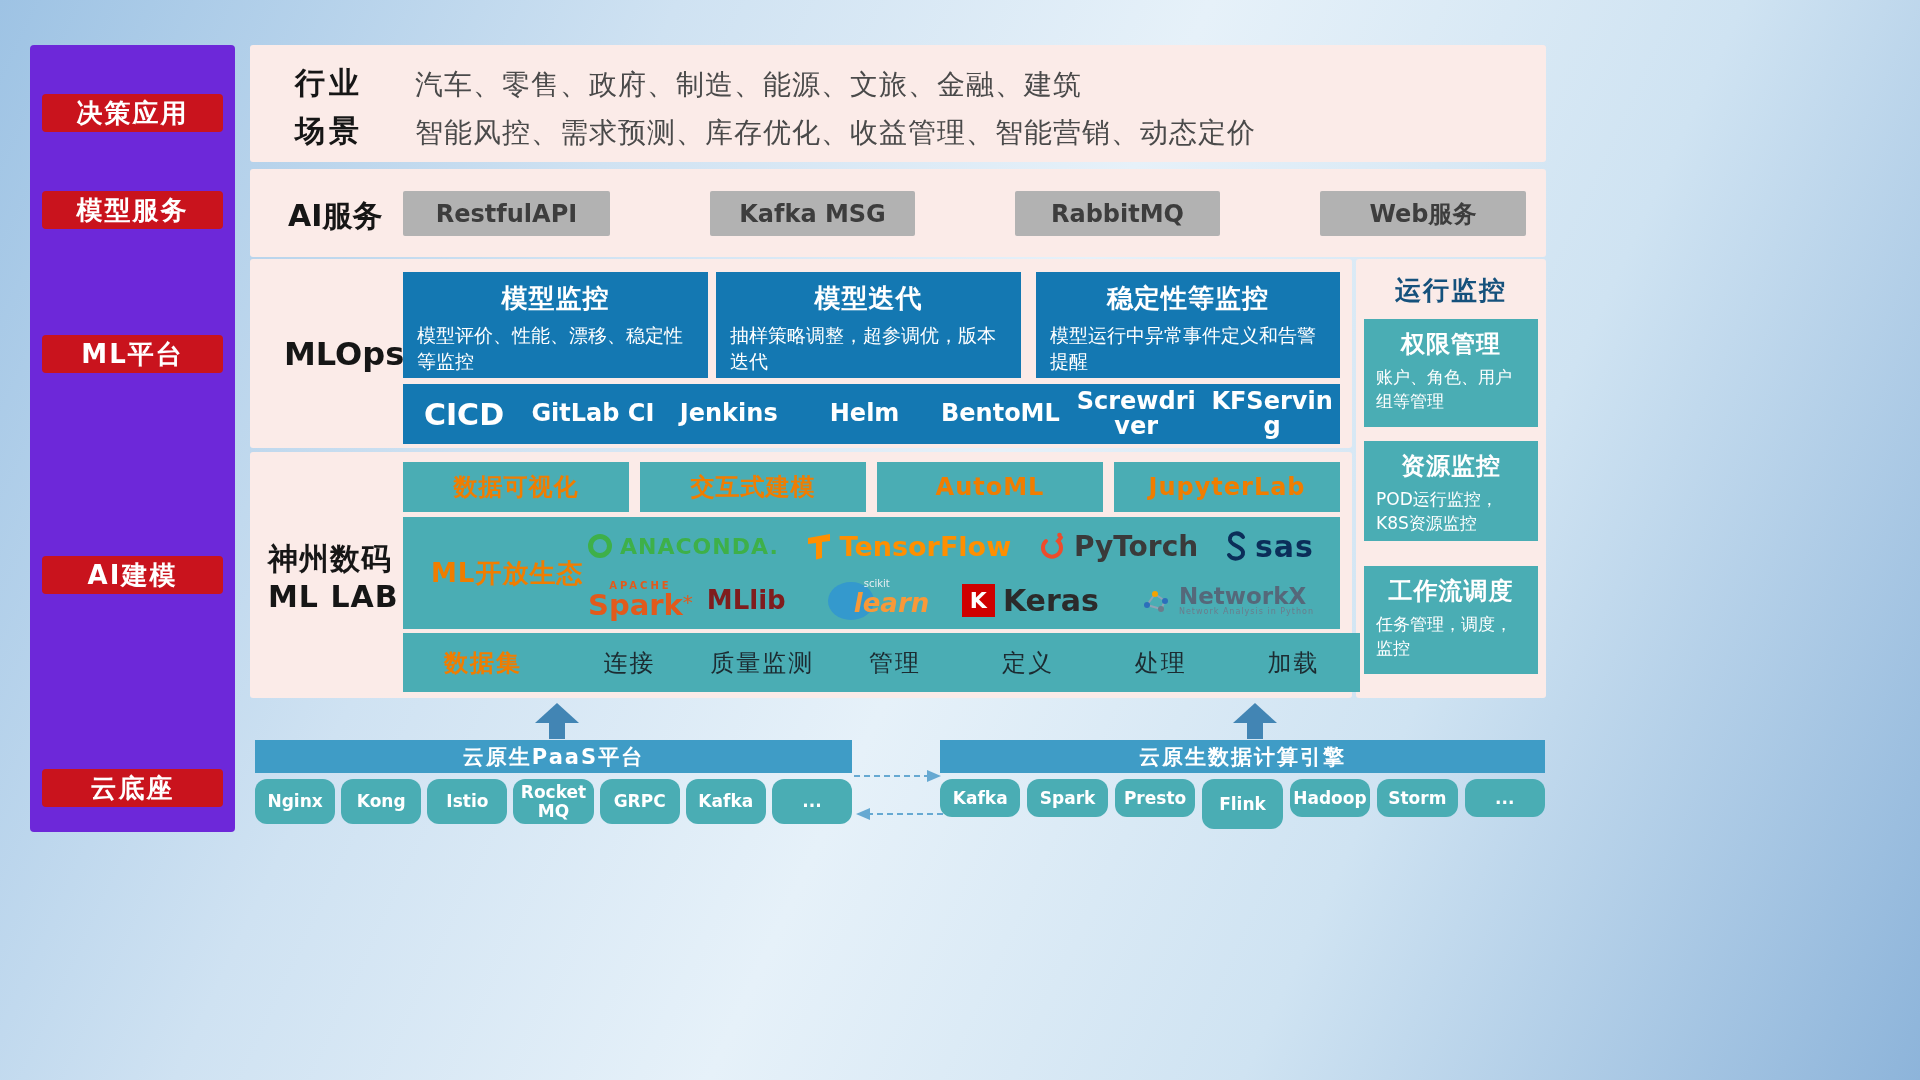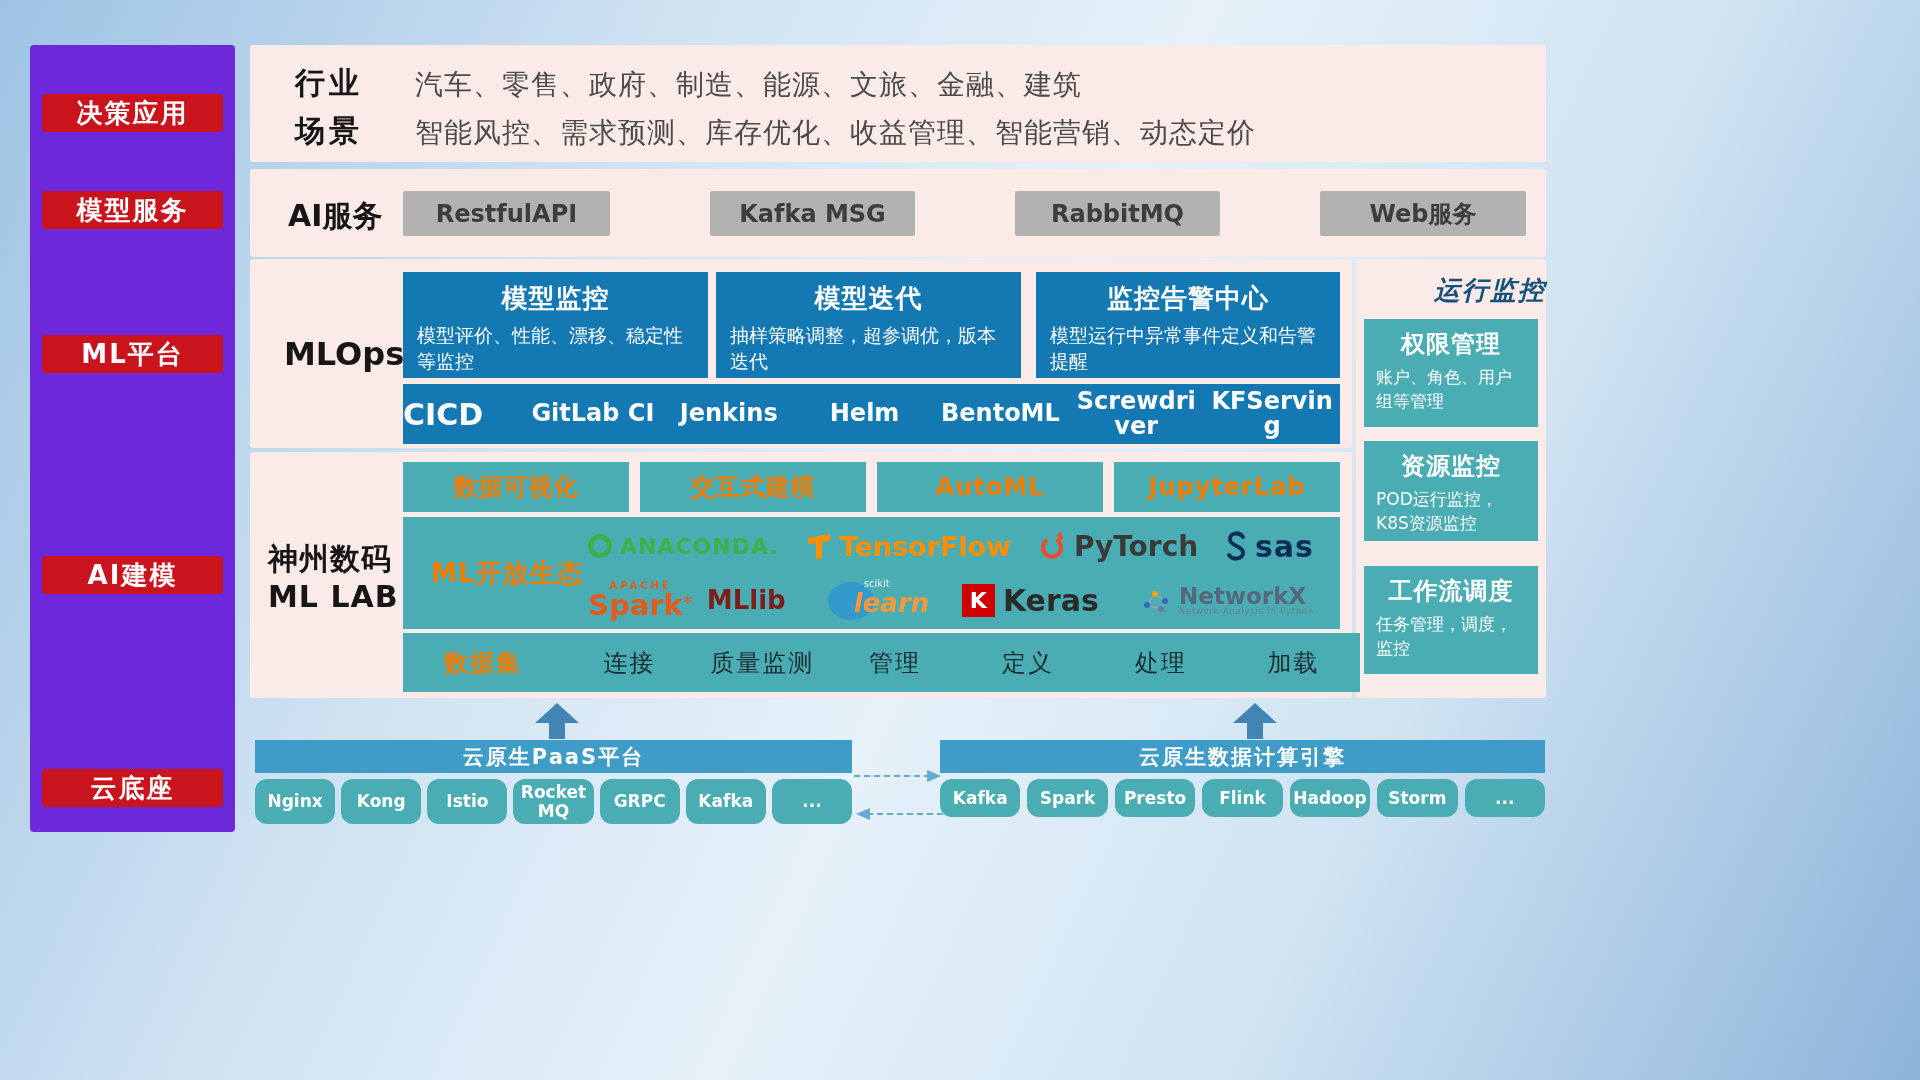--- a/index.html
+++ b/index.html
@@ -30,26 +30,26 @@
   .svc-btn { position:absolute; top:22px; height:45px; background:#b2b2b2; color:#3d3d3d;
     font-size:24px; font-weight:bold; display:flex; align-items:center; justify-content:center; border-radius:2px; }
 
   
   .mlops-label { position:absolute; left:34px; top:76px; font-size:32px; font-weight:bold; color:#161616; }
   .bcard { position:absolute; top:13px; height:106px; background:#1478b2; color:#fff; }
   .bcard-title { text-align:center; font-size:26px; font-weight:bold; margin-top:9px; letter-spacing:1px; }
   .bcard-desc { font-size:19px; padding:7px 14px 0 14px; line-height:1.35; }
   .cicd-bar { position:absolute; left:153px; top:125px; width:937px; height:60px; background:#1478b2;
     display:flex; align-items:center; color:#fff; }
-  .cicd-label { width:122px; text-align:left; font-size:30px; font-weight:bold; }
+  .cicd-label { width:122px; text-align:center; font-size:30px; font-weight:bold; }
   .cicd-tool { flex:1; text-align:center; font-size:24px; font-weight:bold; line-height:1.05; word-break:break-all; padding:0 4px; }
 
   
-  .monitor-title { position:absolute; top:14px; width:100%; text-align:right; font-size:26px;
-    font-weight:bold; color:#15517c; letter-spacing:2px;font-style:italic; }
+  .monitor-title { position:absolute; top:14px; width:100%; text-align:center; font-size:26px;
+    font-weight:bold; color:#15517c; letter-spacing:2px; }
   .mcard { position:absolute; left:8px; width:174px; background:#4aadb4; color:#fff; }
   .mcard-title { text-align:center; font-size:24px; font-weight:bold; margin-top:9px; letter-spacing:1px; }
   .mcard-desc { font-size:17px; padding:6px 10px 0 12px; line-height:1.4; }
 
   
   .mllab-label { position:absolute; left:18px; top:88px; font-size:30px; font-weight:bold;
     color:#161616; line-height:1.25; letter-spacing:1px; }
   .mllab-tools { position:absolute; left:153px; top:10px; width:937px; height:50px; display:flex; gap:11px; }
   .tool-btn { flex:1; background:#4aadb4; color:#f07d00; font-size:24px; font-weight:bold;
     display:flex; align-items:center; justify-content:center; letter-spacing:1px; }
@@ -127,21 +127,21 @@
 
   <div class="bcard" style="left:153px; width:305px">
     <div class="bcard-title">模型监控</div>
     <div class="bcard-desc">模型评价、性能、漂移、稳定性等监控</div>
   </div>
   <div class="bcard" style="left:466px; width:305px">
     <div class="bcard-title">模型迭代</div>
     <div class="bcard-desc">抽样策略调整，超参调优，版本迭代</div>
   </div>
   <div class="bcard" style="left:786px; width:304px">
-    <div class="bcard-title">监控告警中心</div>
+    <div class="bcard-title">稳定性等监控</div>
     <div class="bcard-desc">模型运行中异常事件定义和告警提醒</div>
   </div>
 
   <div class="cicd-bar">
     <div class="cicd-label">CICD</div>
     <div class="cicd-tool">GitLab CI</div>
     <div class="cicd-tool">Jenkins</div>
     <div class="cicd-tool">Helm</div>
     <div class="cicd-tool">BentoML</div>
     <div class="cicd-tool">Screwdriver</div>
@@ -281,17 +281,17 @@
   <polygon points="76,7 90,13 76,19" fill="#66a9d2"></polygon>
   <line x1="92" y1="51" x2="19" y2="51" stroke="#66a9d2" stroke-width="2" stroke-dasharray="6 4"></line>
   <polygon points="19,45 5,51 19,57" fill="#66a9d2"></polygon>
 </svg>
 
 <div class="bar-header" style="left:940px; top:740px; width:605px">云原生数据计算引擎</div>
 <div class="chip-row" style="left:940px; top:779px; width:605px; gap:7px">
   <div class="chip" style="height:38px">Kafka</div>
   <div class="chip" style="height:38px">Spark</div>
   <div class="chip" style="height:38px">Presto</div>
-  <div class="chip" style="height:38px">Flink</div>
+  <div class="chip" style="height:50px">Flink</div>
   <div class="chip" style="height:38px">Hadoop</div>
   <div class="chip" style="height:38px">Storm</div>
   <div class="chip" style="height:38px">...</div>
 </div>
 
 </body></html>

